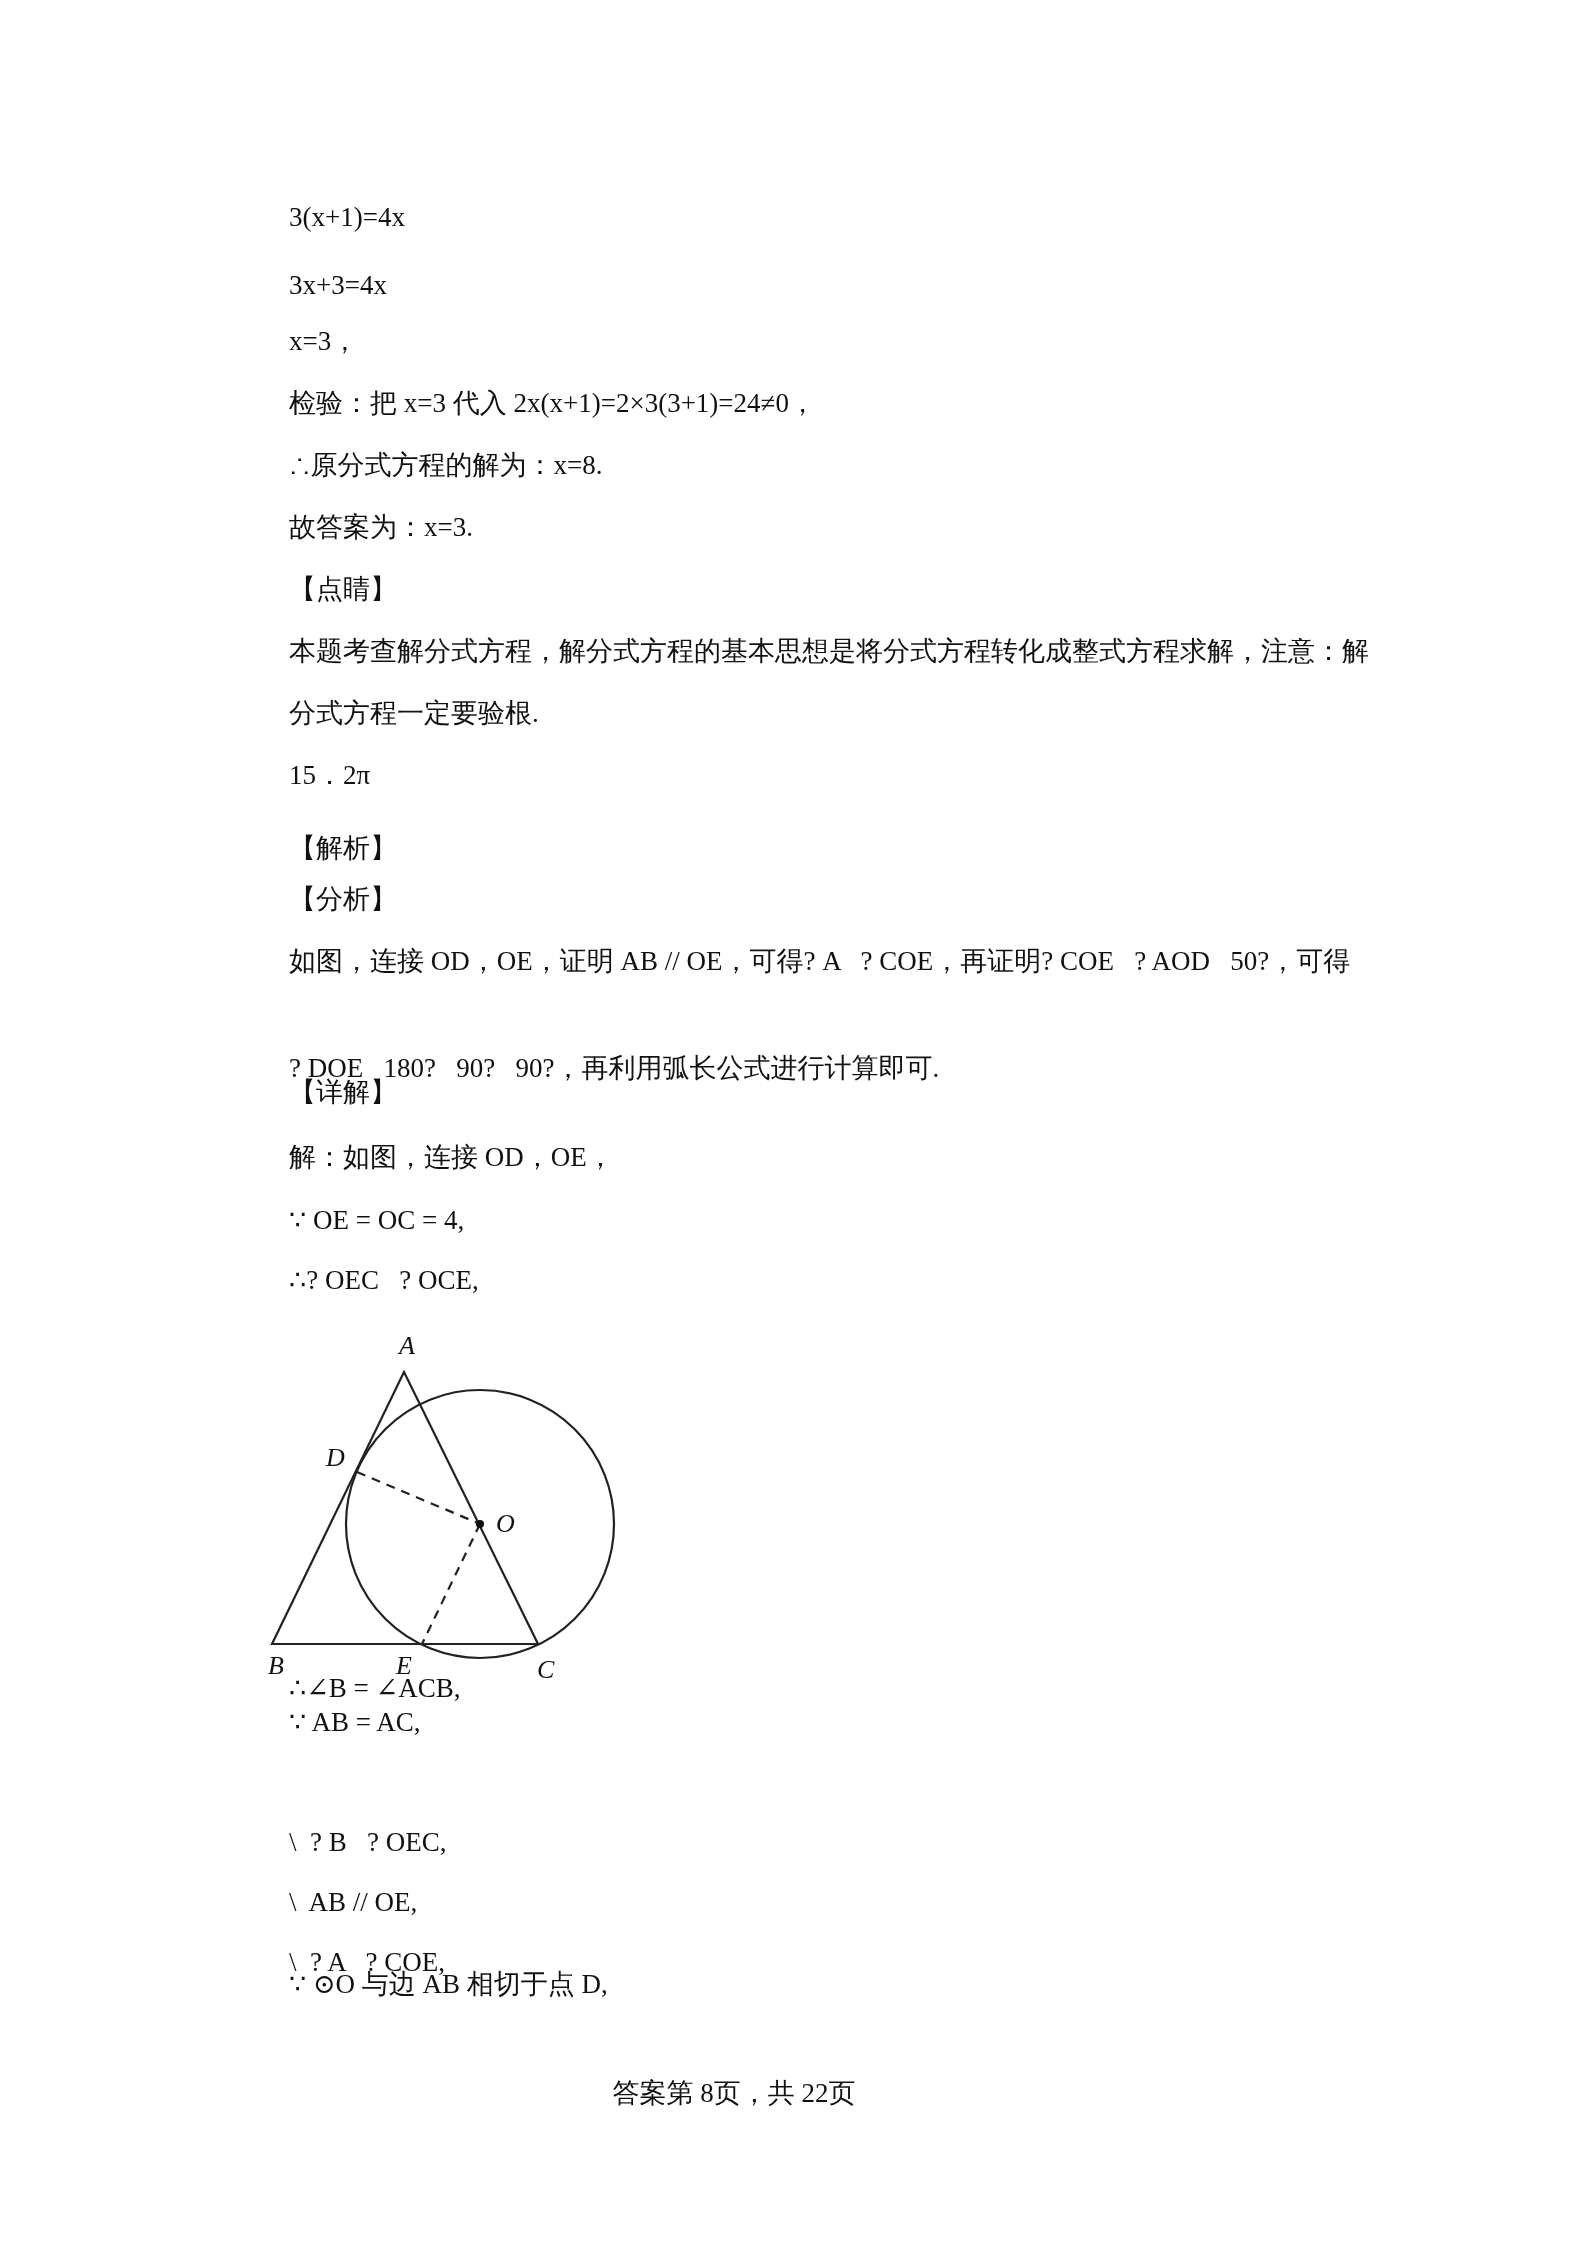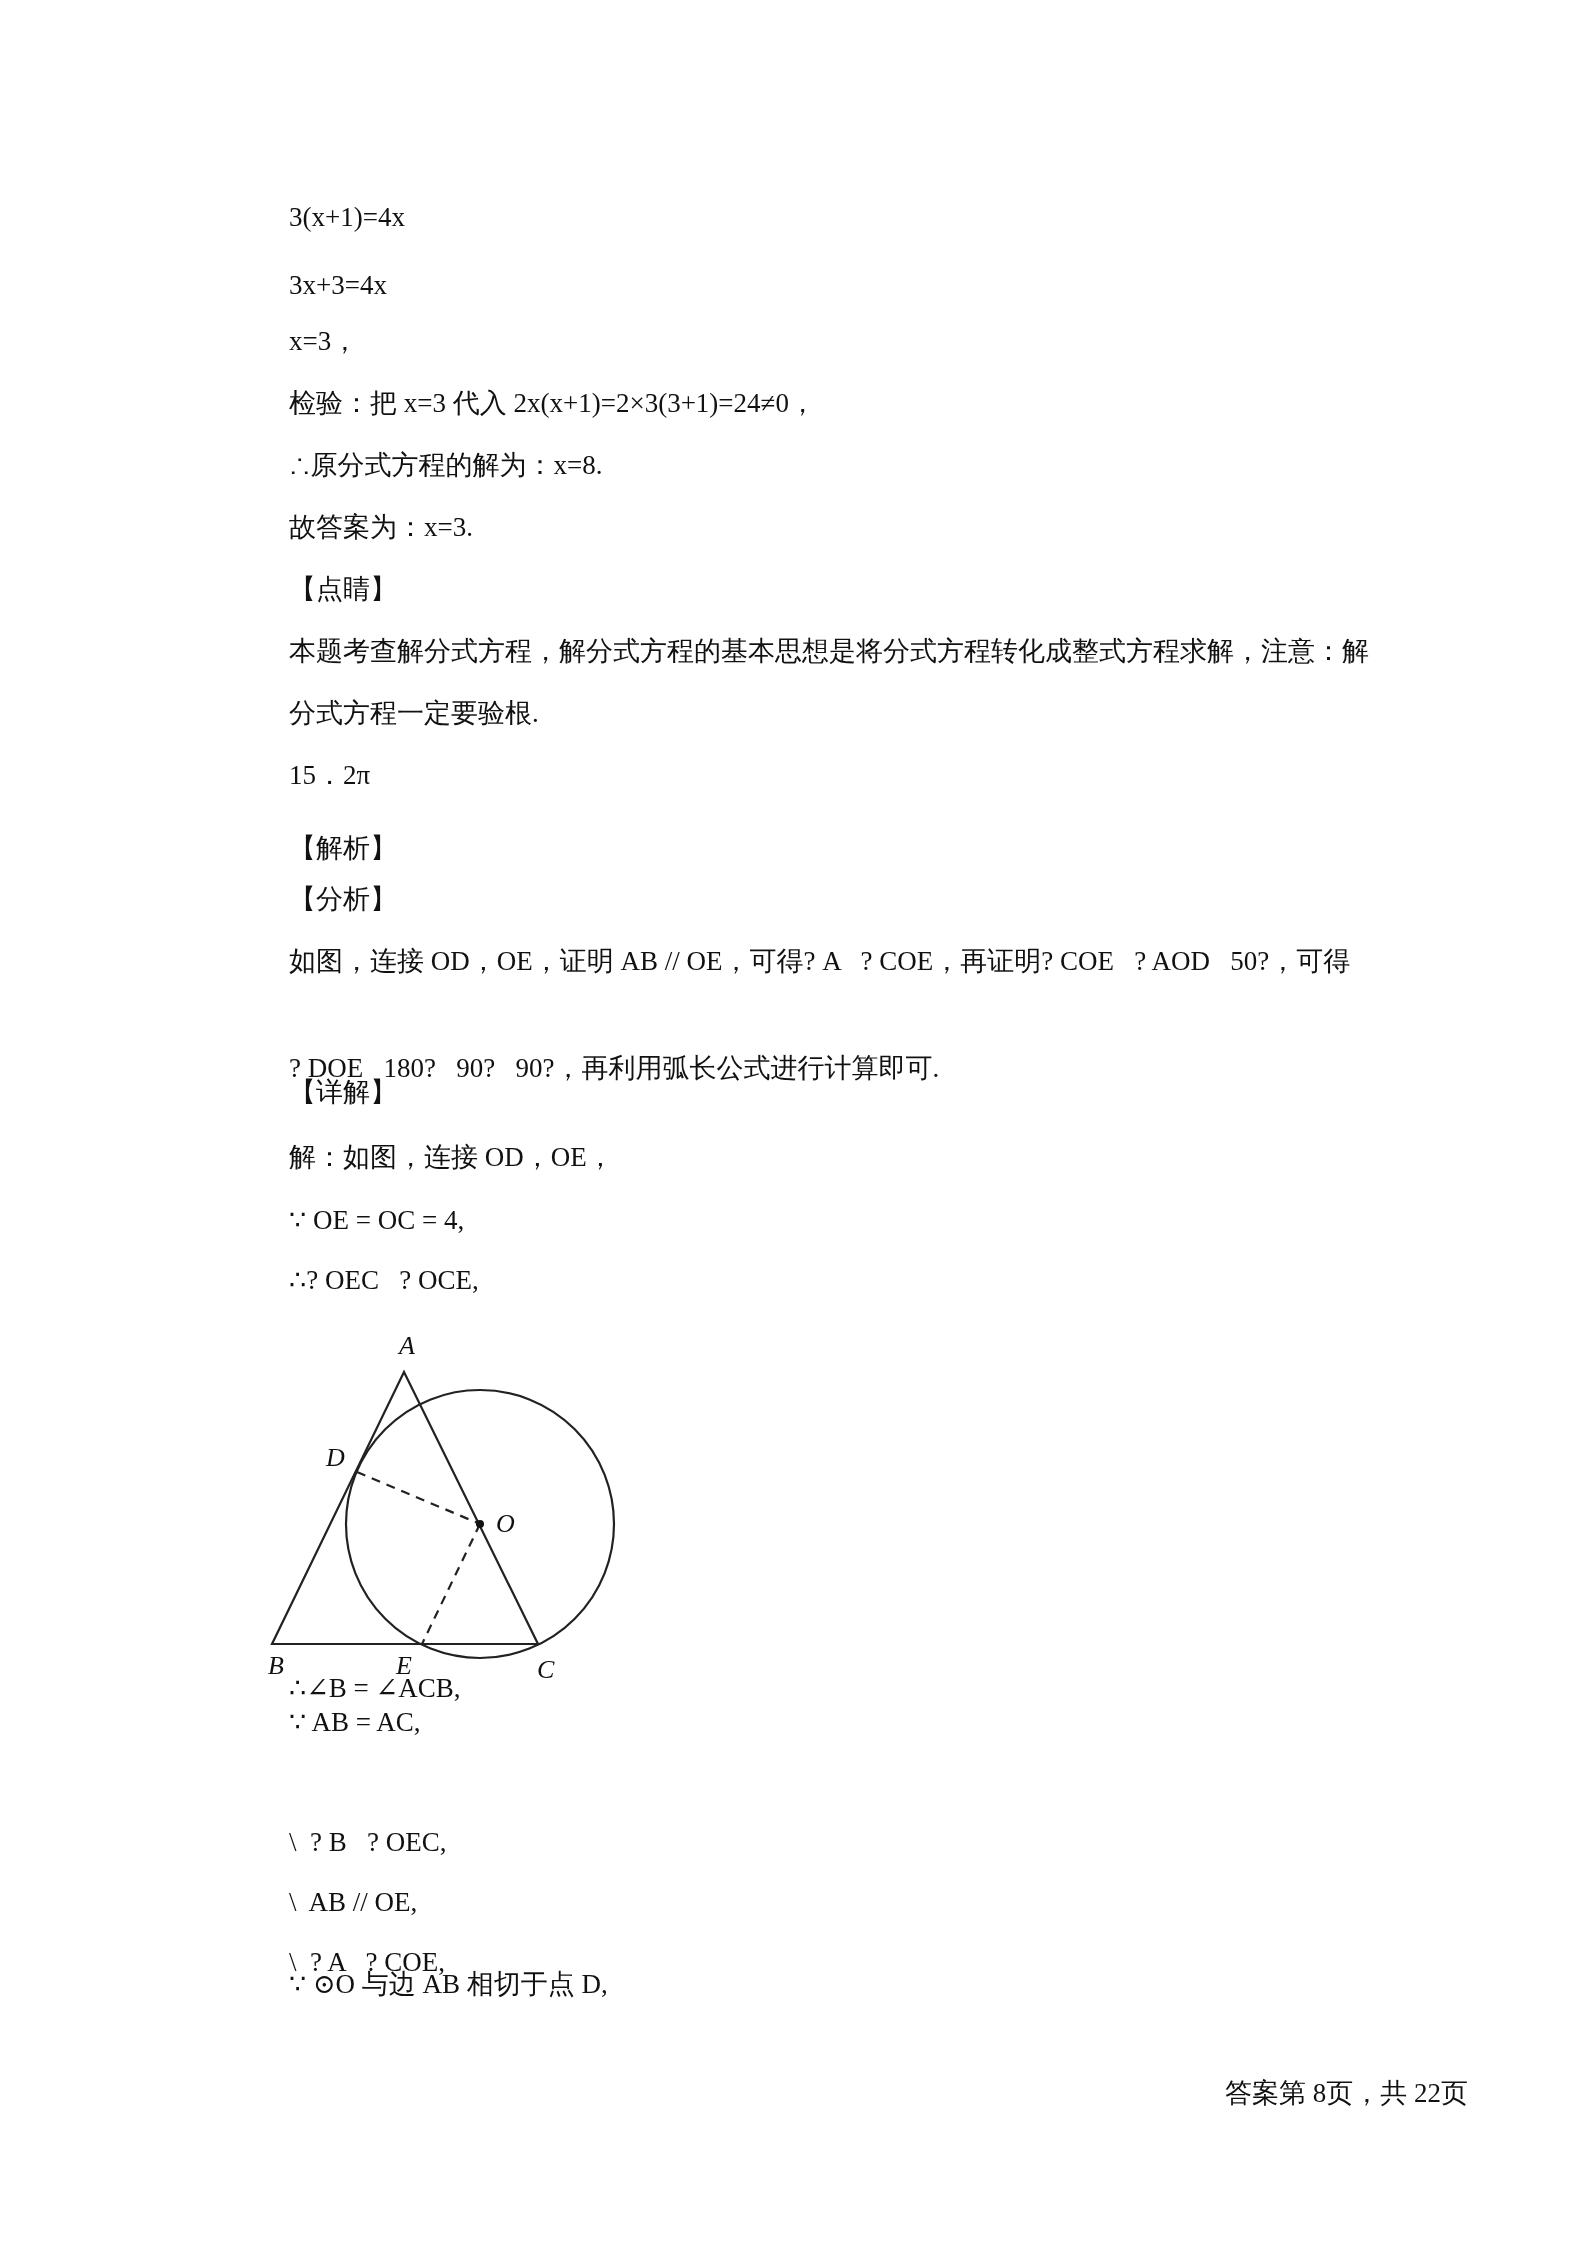--- a/index.html
+++ b/index.html
@@ -1,20 +1,20 @@
 <!DOCTYPE html>
 <html><head>
 <meta charset="utf-8">
 <style>
   html, body { margin: 0; padding: 0; background: #ffffff; }
   body { width: 1587px; height: 2245px; position: relative; overflow: hidden;
          font-family: "Liberation Serif", "DejaVu Serif", serif; color: #111; }
   .line { position: absolute; left: 241px; font-size: 27px; line-height: 34px;
           white-space: pre; transform: translateY(-17px); margin-left: 48px; }
-  .footer { position: absolute; left: 0; width: 1468px; top: 2076px; text-align: right;
+  .footer { position: absolute; left: 0; width: 1468px; top: 2076px; text-align: center;
             font-size: 27px; line-height: 34px; }
   #figure { position: absolute; left: 0; top: 0; }
   .lbl { font-family: "Liberation Serif", serif; font-style: italic; font-size: 26px; fill: #111; }
 </style>
 </head>
 <body>
 
 <div>
   <div class="line" style="top:217px">3(x+1)=4x</div>
   <div class="line" style="top:285px">3x+3=4x</div>

